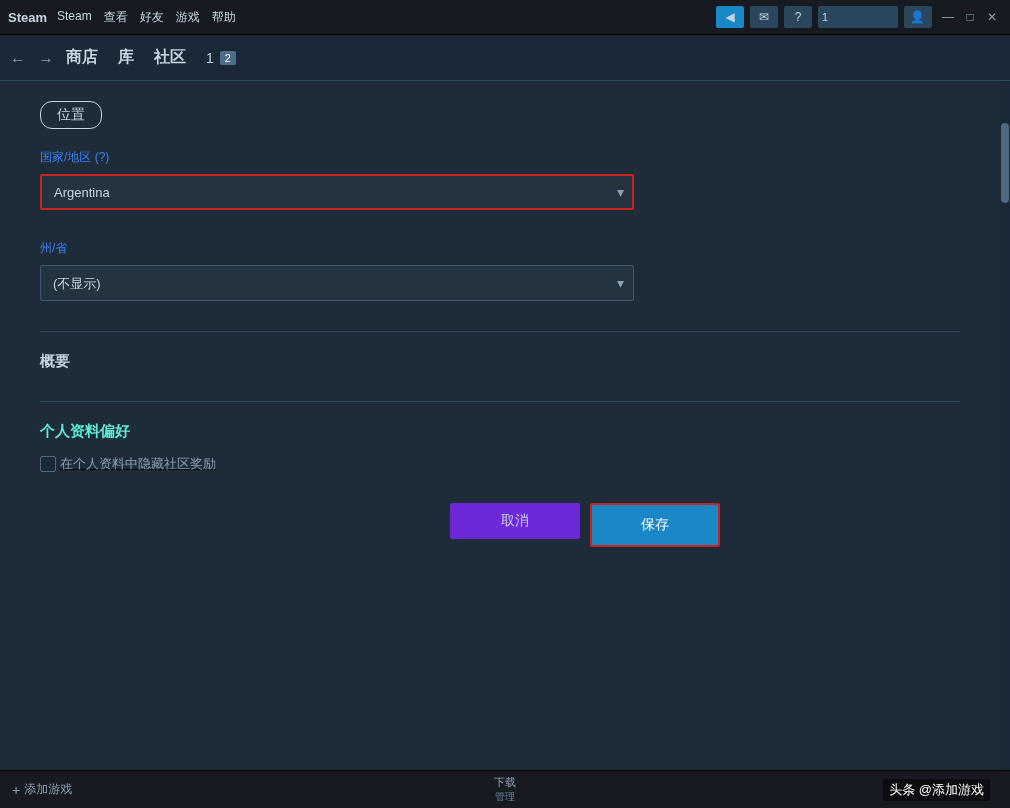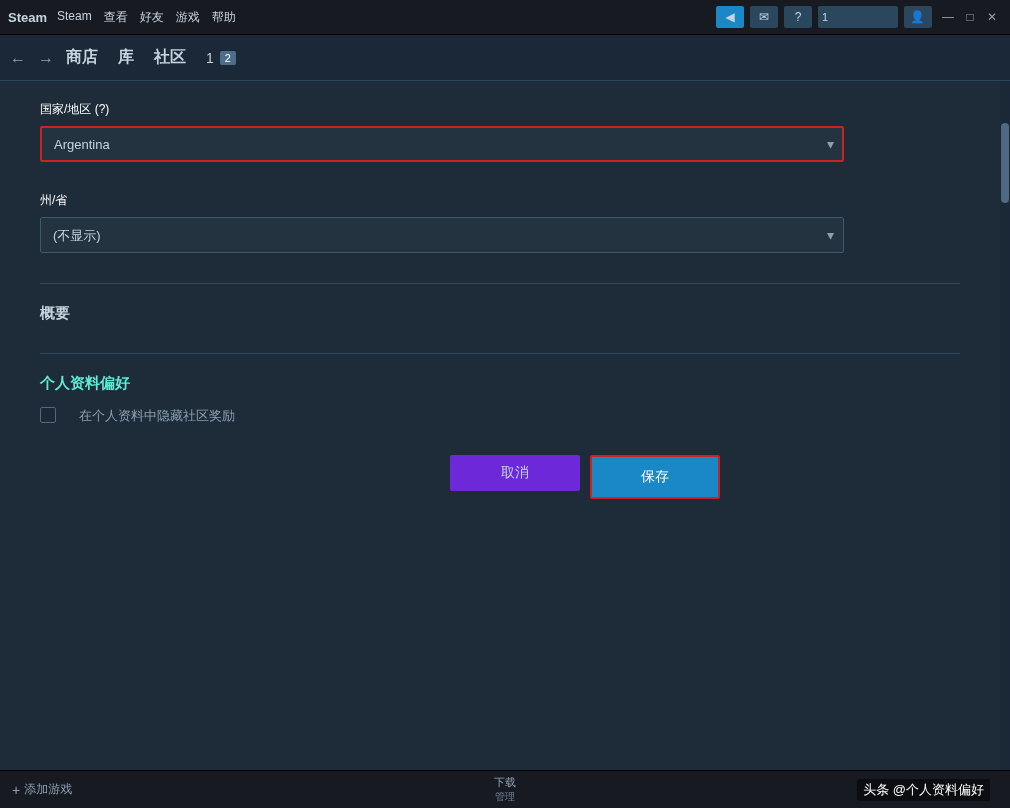--- a/index.html
+++ b/index.html
@@ -185,31 +185,31 @@
       padding: 4px 16px;
       color: #c6d4df;
       font-size: 14px;
       cursor: pointer;
     }
 
     .form-section {
       margin-bottom: 30px;
     }
     .field-label {
-      color: #ffffff;
+      color: #3b82f6;
       font-size: 12px;
       margin-bottom: 8px;
       display: flex;
       align-items: center;
       gap: 4px;
     }
 
     .select-wrapper {
       position: relative;
-      width: 804px;
+      width: 594px;
     }
     .select-box {
       width: 100%;
       height: 36px;
       background: #23333f;
       border: 2px solid #cc2222;
       border-radius: 2px;
       color: #c6d4df;
       font-size: 13px;
       padding: 0 12px;
@@ -290,21 +290,23 @@
       margin-top: 20px;
     }
     .prefs-label {
       color: #5eead4;
       font-size: 15px;
       font-weight: bold;
       margin-bottom: 14px;
     }
     .checkbox-row {
       display: flex;
-      gap: 23px;
+      align-items: center;
+      gap: 4px;
+      text-decoration: underline;
     }
     .checkbox-item {
       width: 16px;
       height: 16px;
       border: 1px solid #4e6a82;
       background: #1b2838;
       border-radius: 2px;
       cursor: pointer;
       flex-shrink: 0;
     }
@@ -440,20 +442,23 @@
     <span class="nav-username">
       <span>1</span>
       <span class="num">2</span>
     </span>
   </div>
 </div>
 
 <div class="main-content">
   <div class="content-area">
 
+    <div class="section-header">
+      <div class="section-title-box">位置</div>
+    </div>
 
     <div class="form-section">
       <div class="field-label">
         <span>国家/地区 (?)</span>
       </div>
       <div class="select-wrapper">
         <select class="select-box">
           <option>Argentina</option>
           <option>China</option>
           <option>United States</option>
@@ -505,15 +510,15 @@
 <div class="bottom-bar">
   <div class="add-game">
     <span class="plus">+</span>
     <span>添加游戏</span>
   </div>
   <div class="bottom-center">
     <div class="dl-label">下载</div>
     <div class="dl-sub">管理</div>
   </div>
   <div class="bottom-right">
-    <span class="watermark">头条 @个人资料偏好</span>
+    <span class="watermark">头条 @添加游戏</span>
   </div>
 </div>
 
 </body></html>

